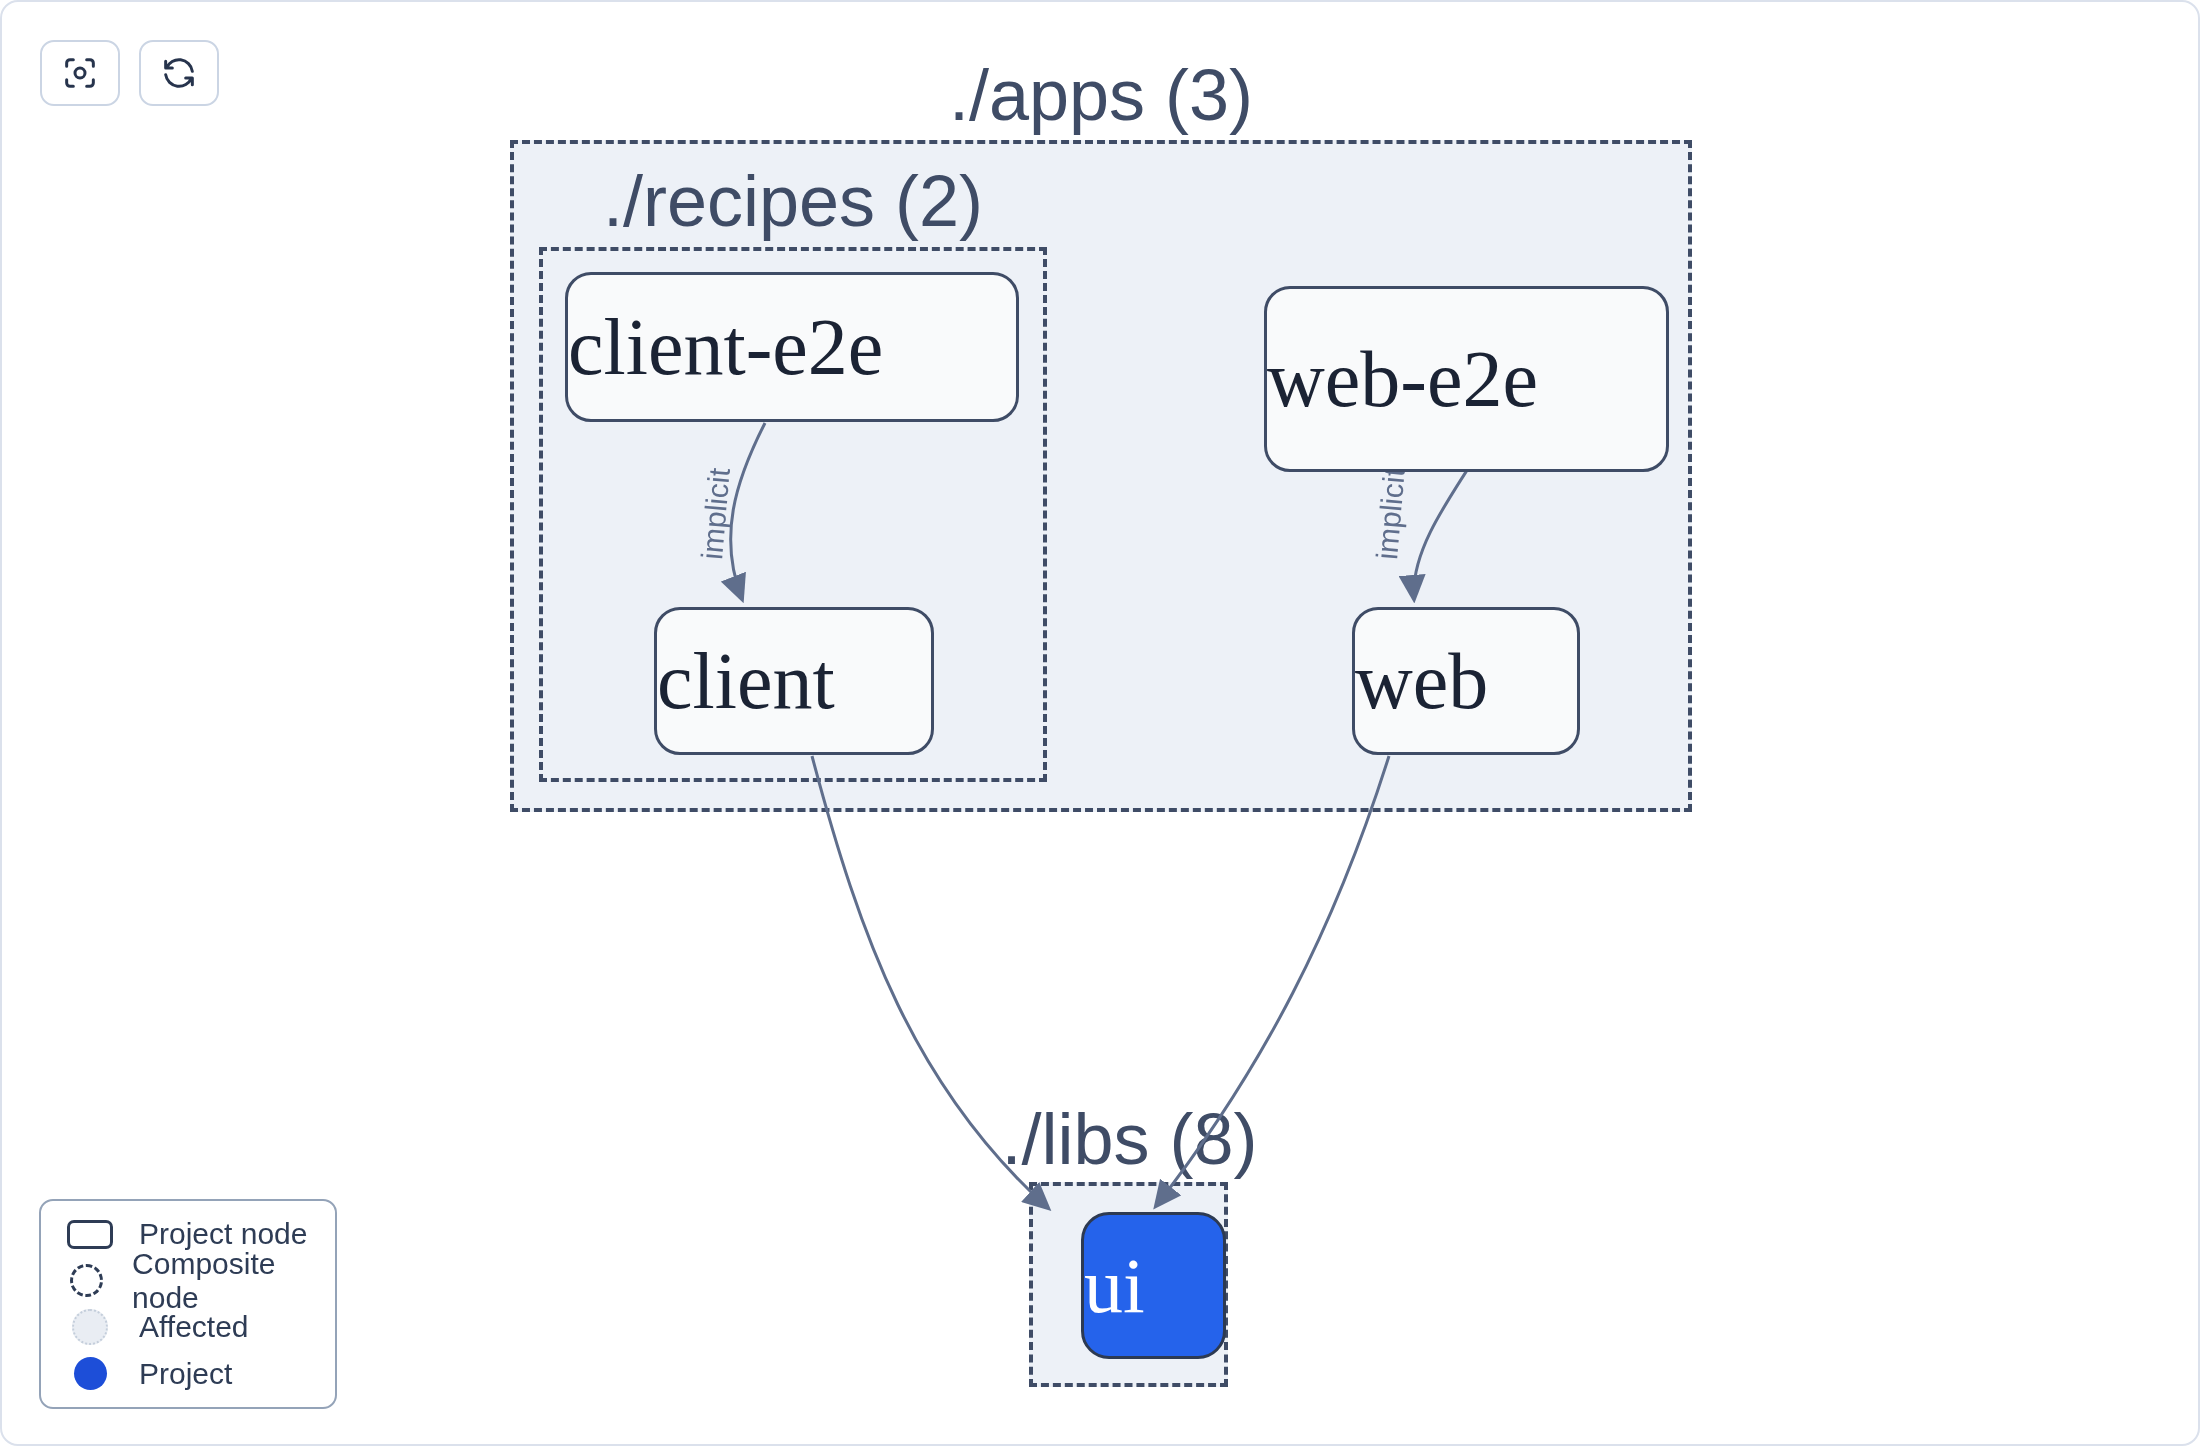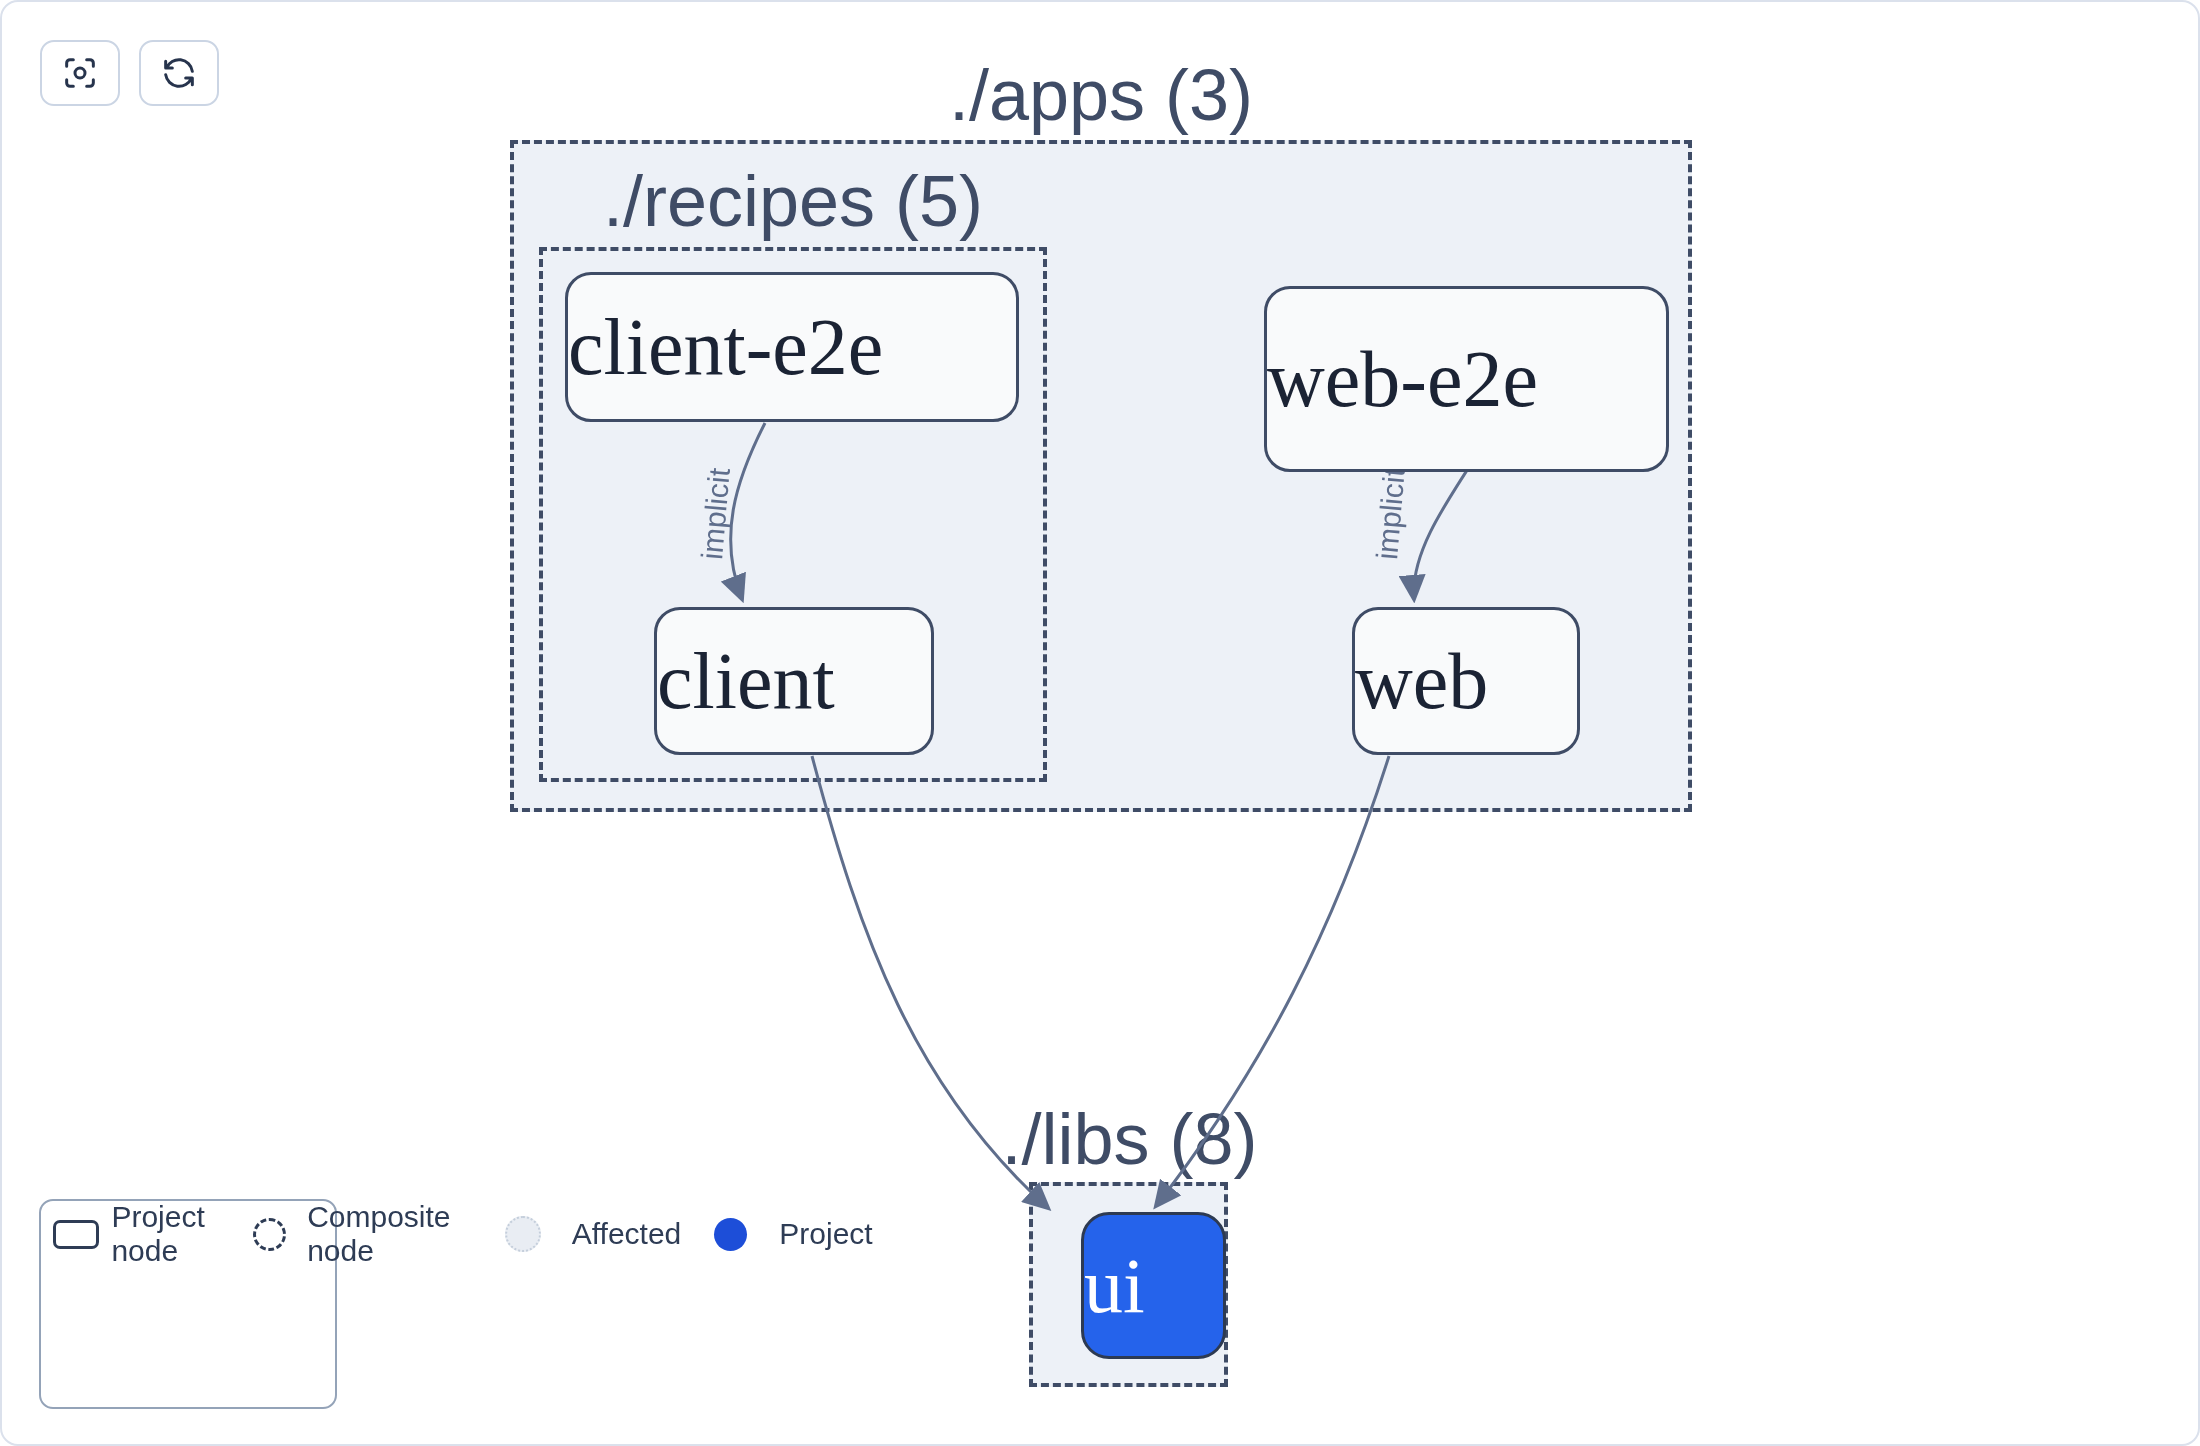--- a/index.html
+++ b/index.html
@@ -64,41 +64,41 @@
   .tool-btn{
     width:80px;height:66px;box-sizing:border-box;background:#fff;
     border:2px solid #cbd5e4;border-radius:14px;display:flex;align-items:center;justify-content:center;
     padding:0;cursor:pointer;
   }
   .tool-btn svg{stroke:#27344d;fill:none;stroke-width:1.8;stroke-linecap:round;stroke-linejoin:round;}
   
   .legend{
     position:absolute;left:37px;top:1197px;width:298px;height:210px;box-sizing:border-box;
     background:#fff;border:2px solid #94a3b8;border-radius:14px;
-    display:flex;justify-content:space-around;padding:10px 0;
+    display:flex;flex-direction:column;justify-content:space-around;padding:10px 0;
   }
   .legend-row{display:flex;align-items:center;height:46px;}
   .legend-icon-cell{width:98px;display:flex;justify-content:center;align-items:center;}
   .legend-label{font-size:30px;color:#2e3c55;}
   .li-project{width:46px;height:29px;box-sizing:border-box;border:3px solid #2e3c55;border-radius:7px;background:#fff;}
   .li-composite{width:33px;height:33px;box-sizing:border-box;border:3px dashed #2e3c55;border-radius:50%;background:#fff;}
   .li-affected{width:36px;height:36px;box-sizing:border-box;border:2px dotted #c4cedb;border-radius:50%;background:var(--affected-gray);}
   .li-touched{width:33px;height:33px;border-radius:50%;background:var(--legend-touched-blue);}
 </style>
 </head>
 <body>
 
 <div class="canvas">
 
   <div class="group-box" id="apps-box"></div>
   <div class="group-box" id="recipes-box"></div>
   <div class="group-box" id="libs-box"></div>
 
   <div class="group-title" id="apps-title">./apps (3)</div>
-  <div class="group-title" id="recipes-title">./recipes (5)</div>
+  <div class="group-title" id="recipes-title">./recipes (2)</div>
   <div class="group-title" id="libs-title">./libs (8)</div>
 
   <svg id="edges-svg" viewBox="0 0 2200 1446">
     <defs>
       <marker id="arrow" markerUnits="strokeWidth" markerWidth="9.5" markerHeight="9" refX="8" refY="4.5" orient="auto">
         <path class="arrowhead" d="M0 0 L9.5 4.5 L0 9 z"></path>
       </marker>
     </defs>
     <path class="edge" d="M 763 421 C 733 480 716 535 740 597" marker-end="url(#arrow)"></path>
     <path class="edge" d="M 1497 419 C 1452 490 1408 545 1412 597" marker-end="url(#arrow)"></path>

